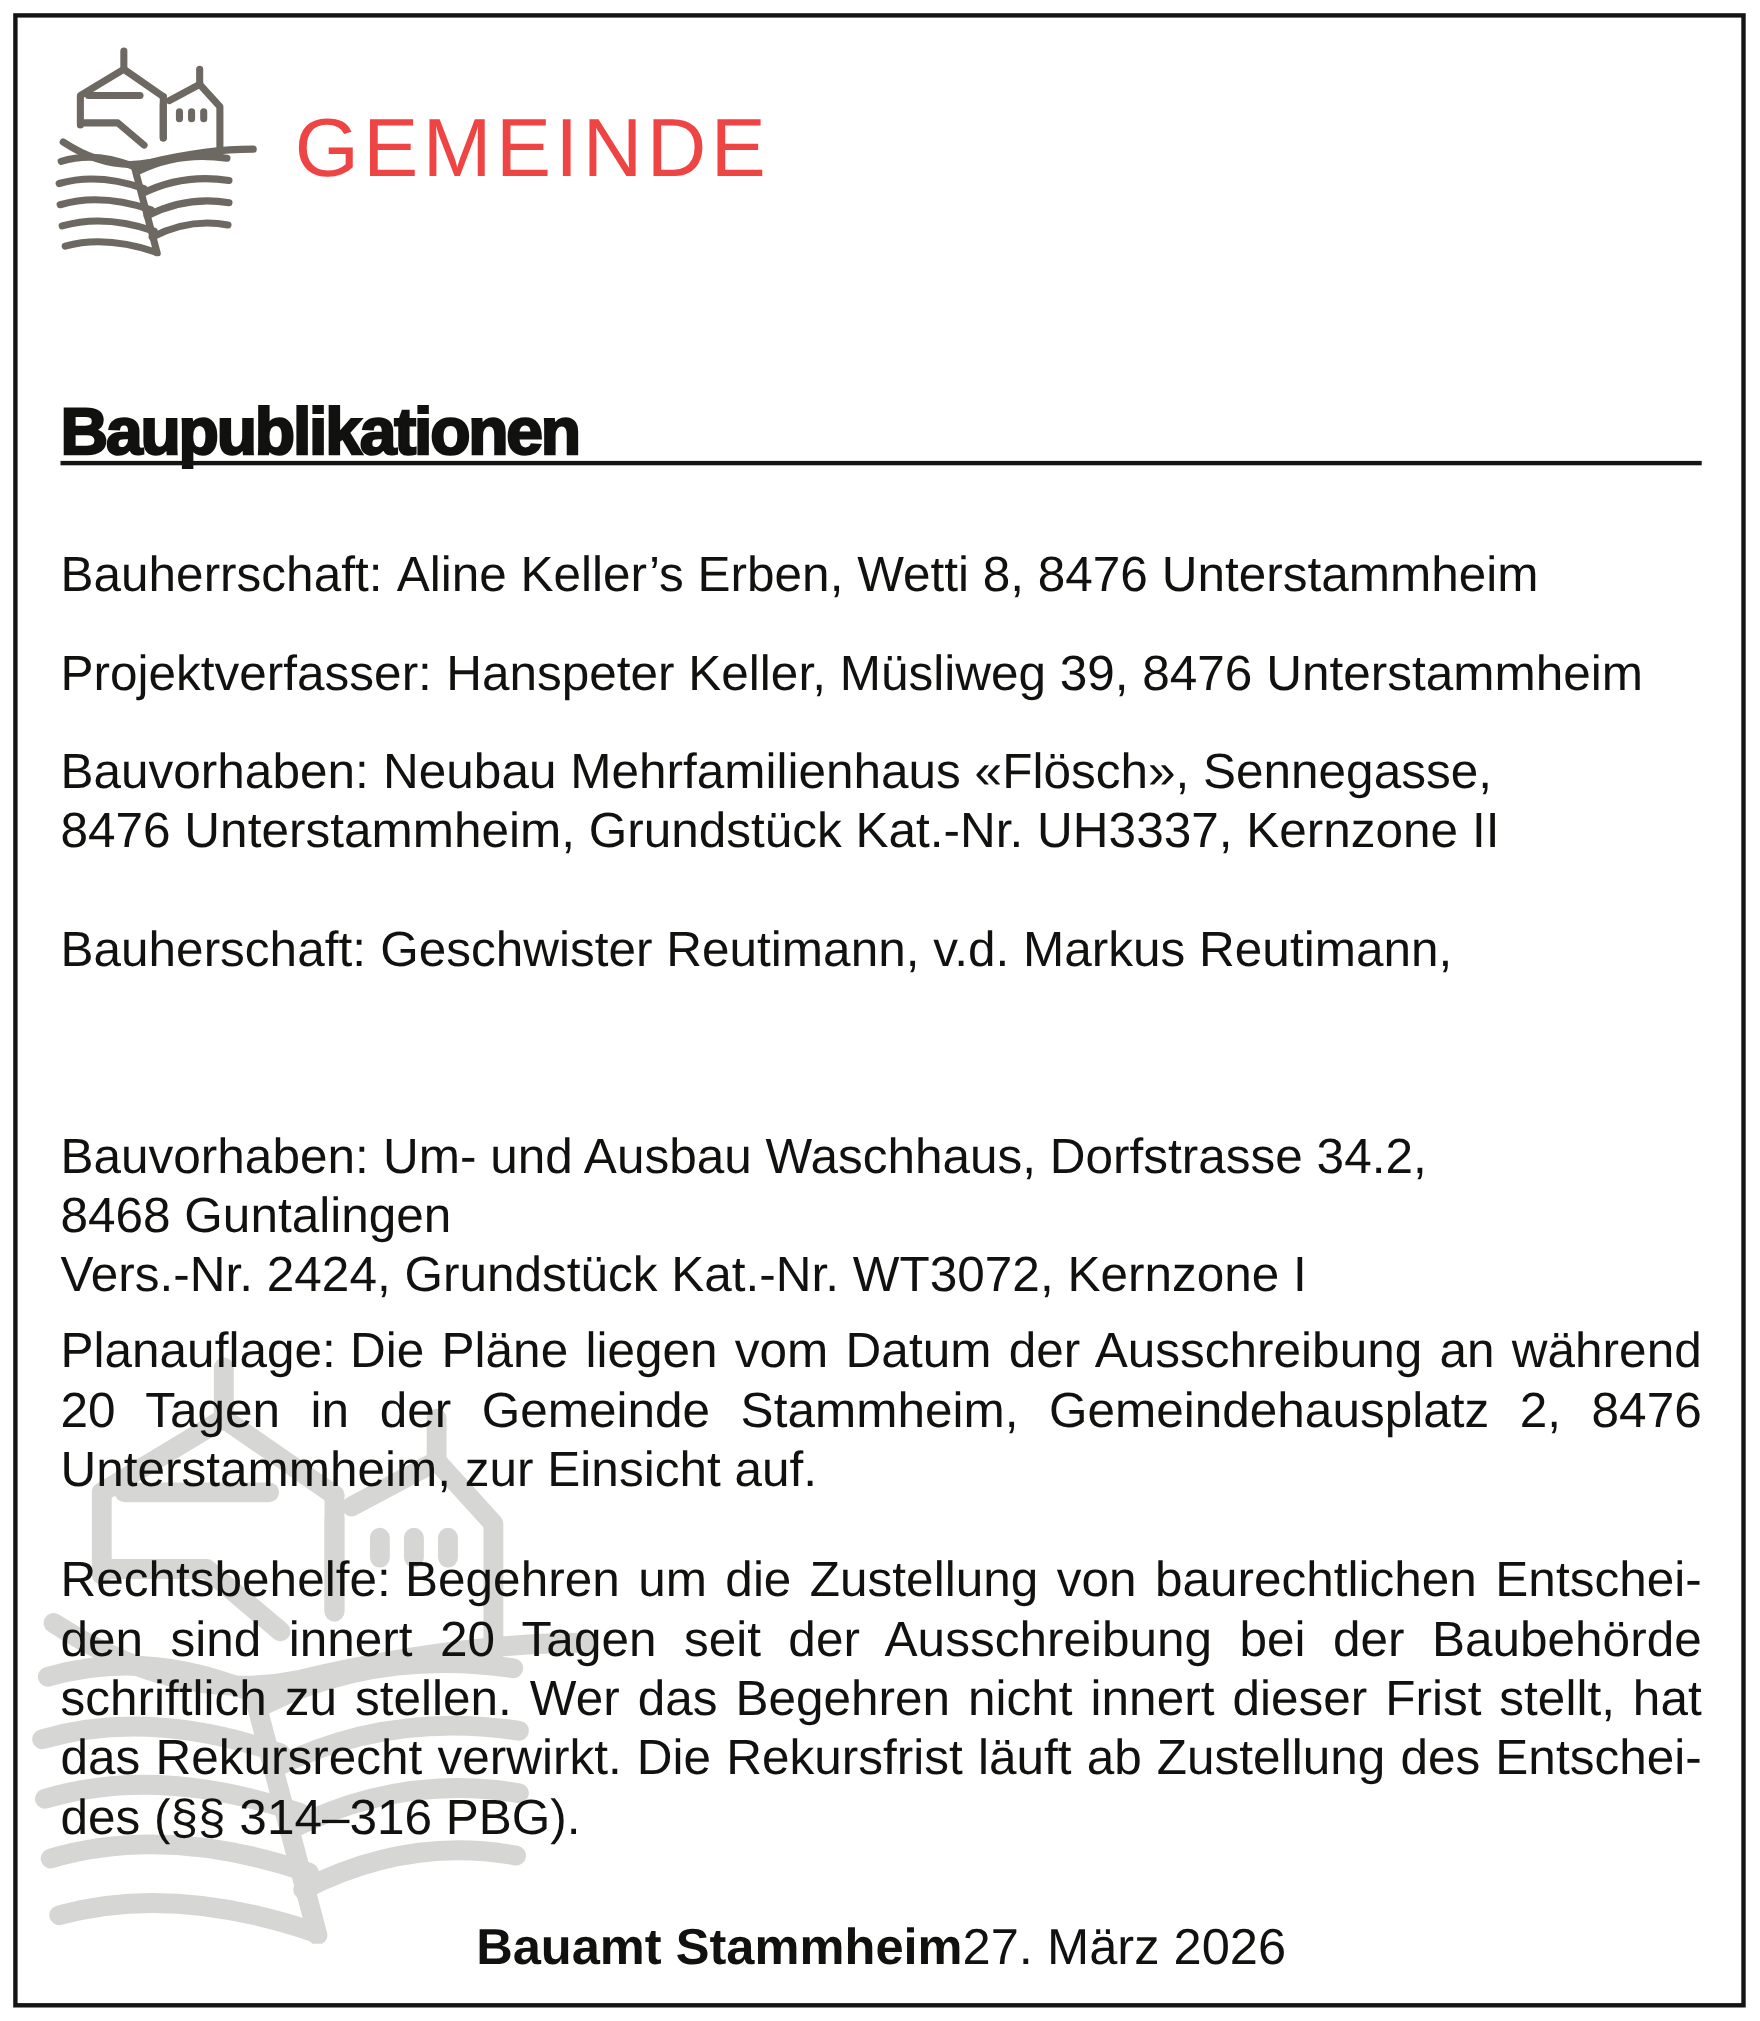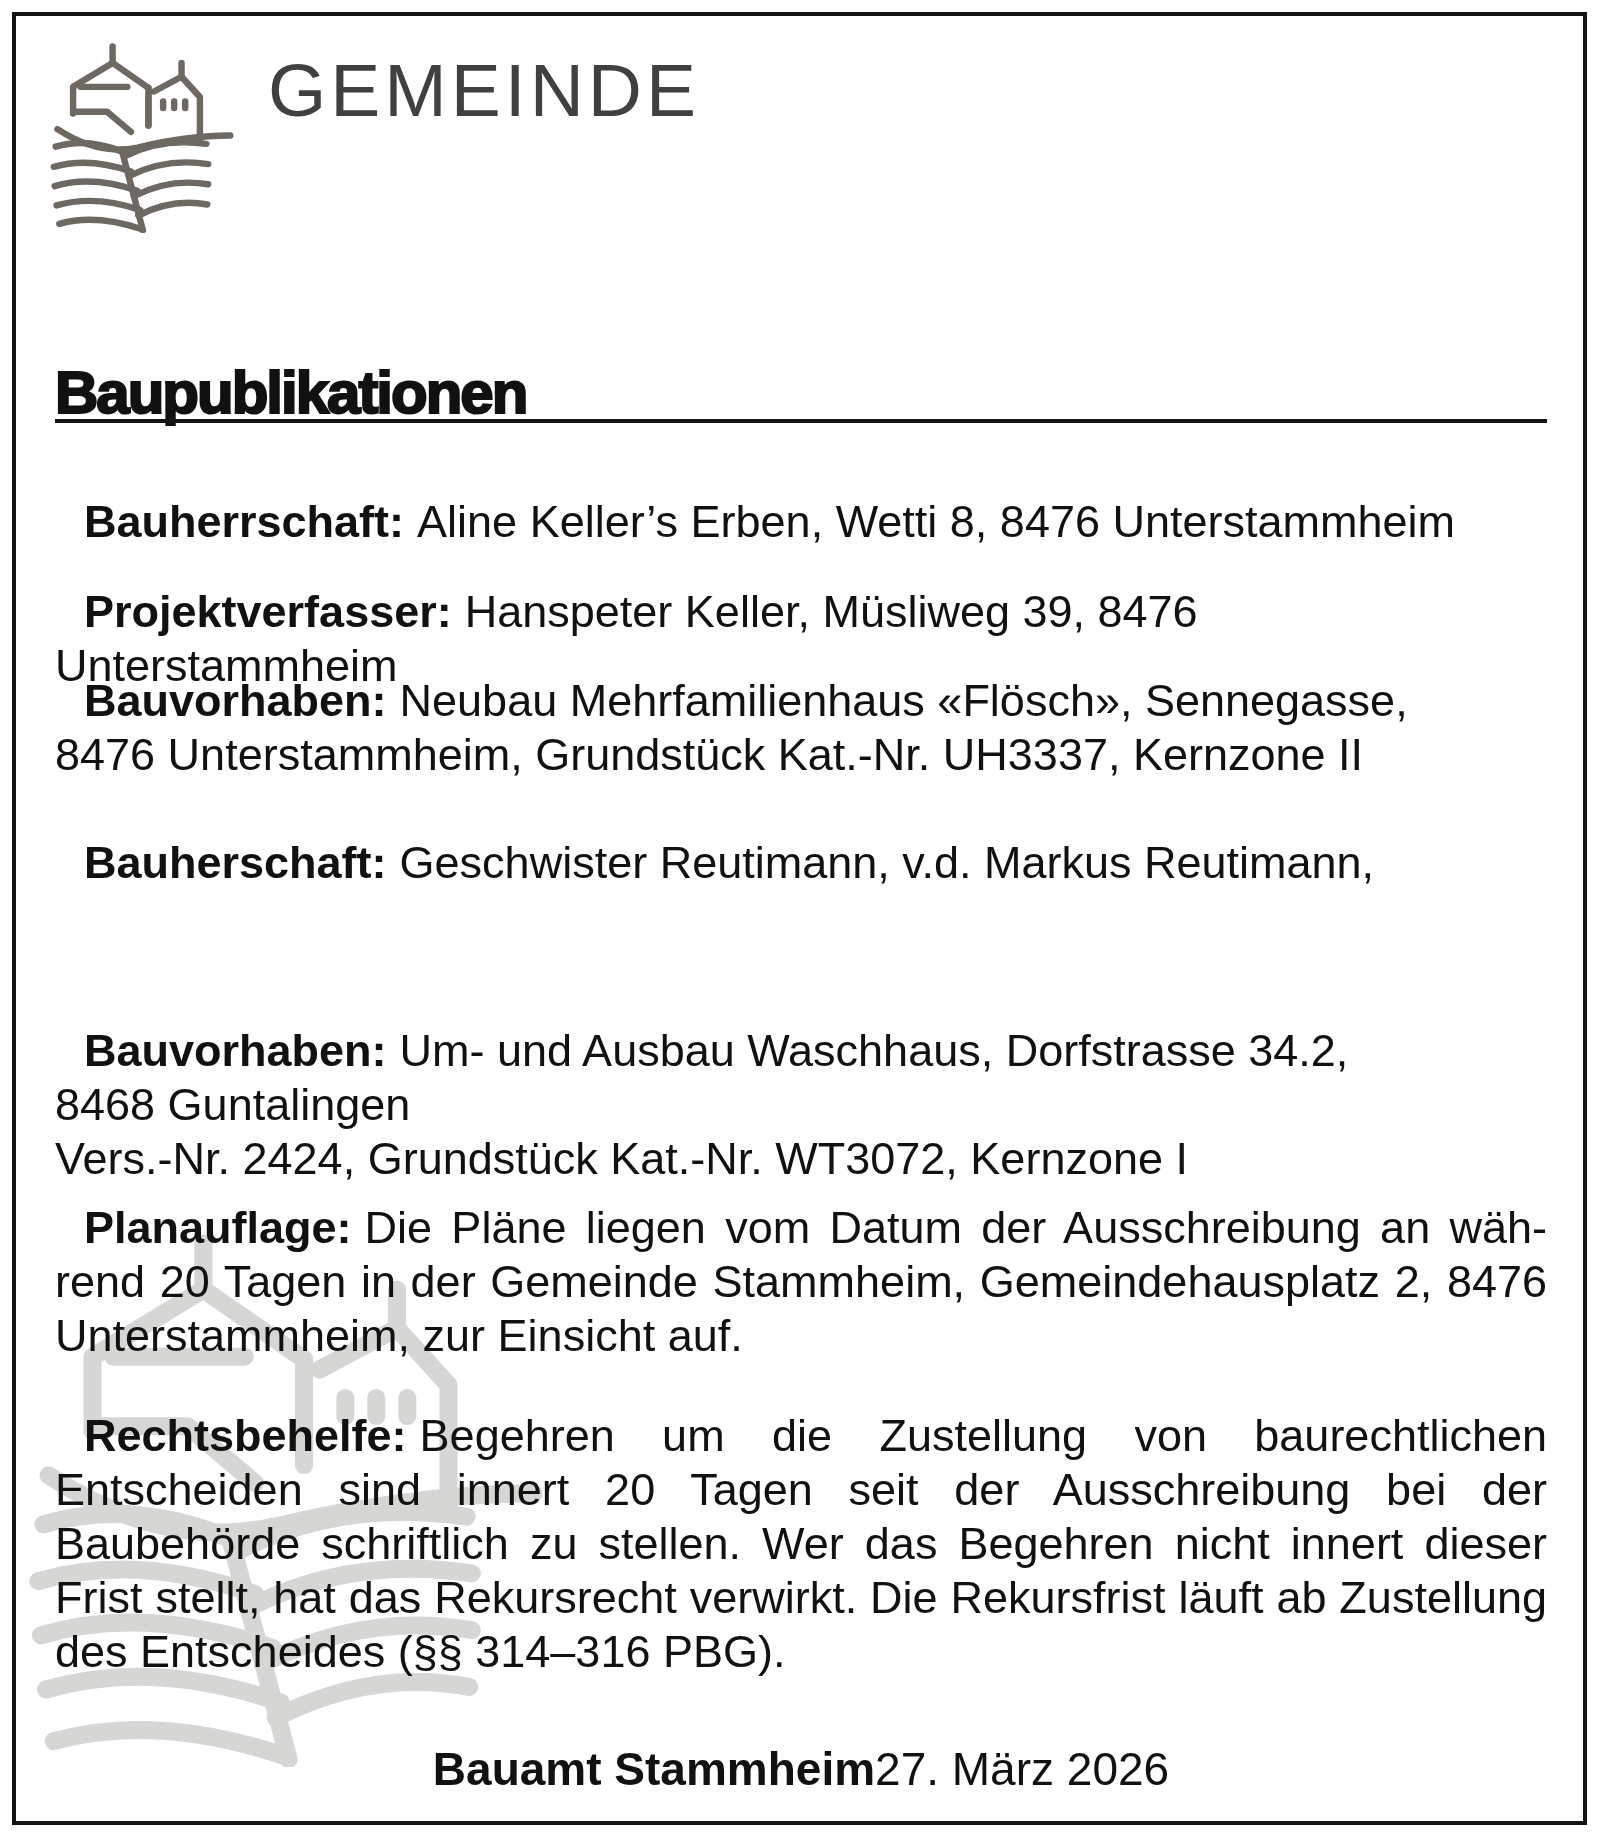--- a/index.html
+++ b/index.html
@@ -20,40 +20,40 @@
   }
   .frame{
     position:absolute;
     left:12px;top:12px;right:13px;bottom:12px;
     border:4px solid var(--border);
     pointer-events:none;
   }
   
   .logo-svg{position:absolute;left:50px;top:40px;width:184px;height:193px;color:var(--logo-stroke);}
   .brand{position:absolute;left:268px;top:50px;line-height:80px;white-space:nowrap;}
-  .brand .l1{font-size:75px;font-weight:300;letter-spacing:4px;color:#404040;}
+  .brand .l1{font-size:75px;font-weight:300;letter-spacing:4px;color:#ef4444;margin-top:44px;}
   .brand .l2{font-size:75px;font-weight:700;letter-spacing:1px;color:#161514;}
   
   .title{
     position:absolute;left:55px;top:303px;
     font-size:60px;font-weight:700;letter-spacing:-2px;
     line-height:100px;white-space:nowrap;
     -webkit-text-stroke:2.2px var(--text);
   }
   .rule{
     position:absolute;left:55px;top:419px;width:1492px;height:4px;
     background:var(--border);
   }
   
   .sec,.para{
     position:absolute;left:55px;width:1492px;
     font-size:45px;line-height:54px;margin:0;
   }
   .para{text-align:justify;}
-  .lbl{font-weight:700;margin-right:13px;margin-left:29px;}
+  .lbl{font-weight:400;margin-right:13px;}
   .ln{display:block;}
   
   .watermark{
     position:absolute;left:28px;top:1225px;width:516px;height:542px;
     color:var(--watermark);z-index:0;
   }
   .fg{position:relative;z-index:1;}
   
   .footer{
     position:absolute;left:55px;top:1742px;width:1492px;

